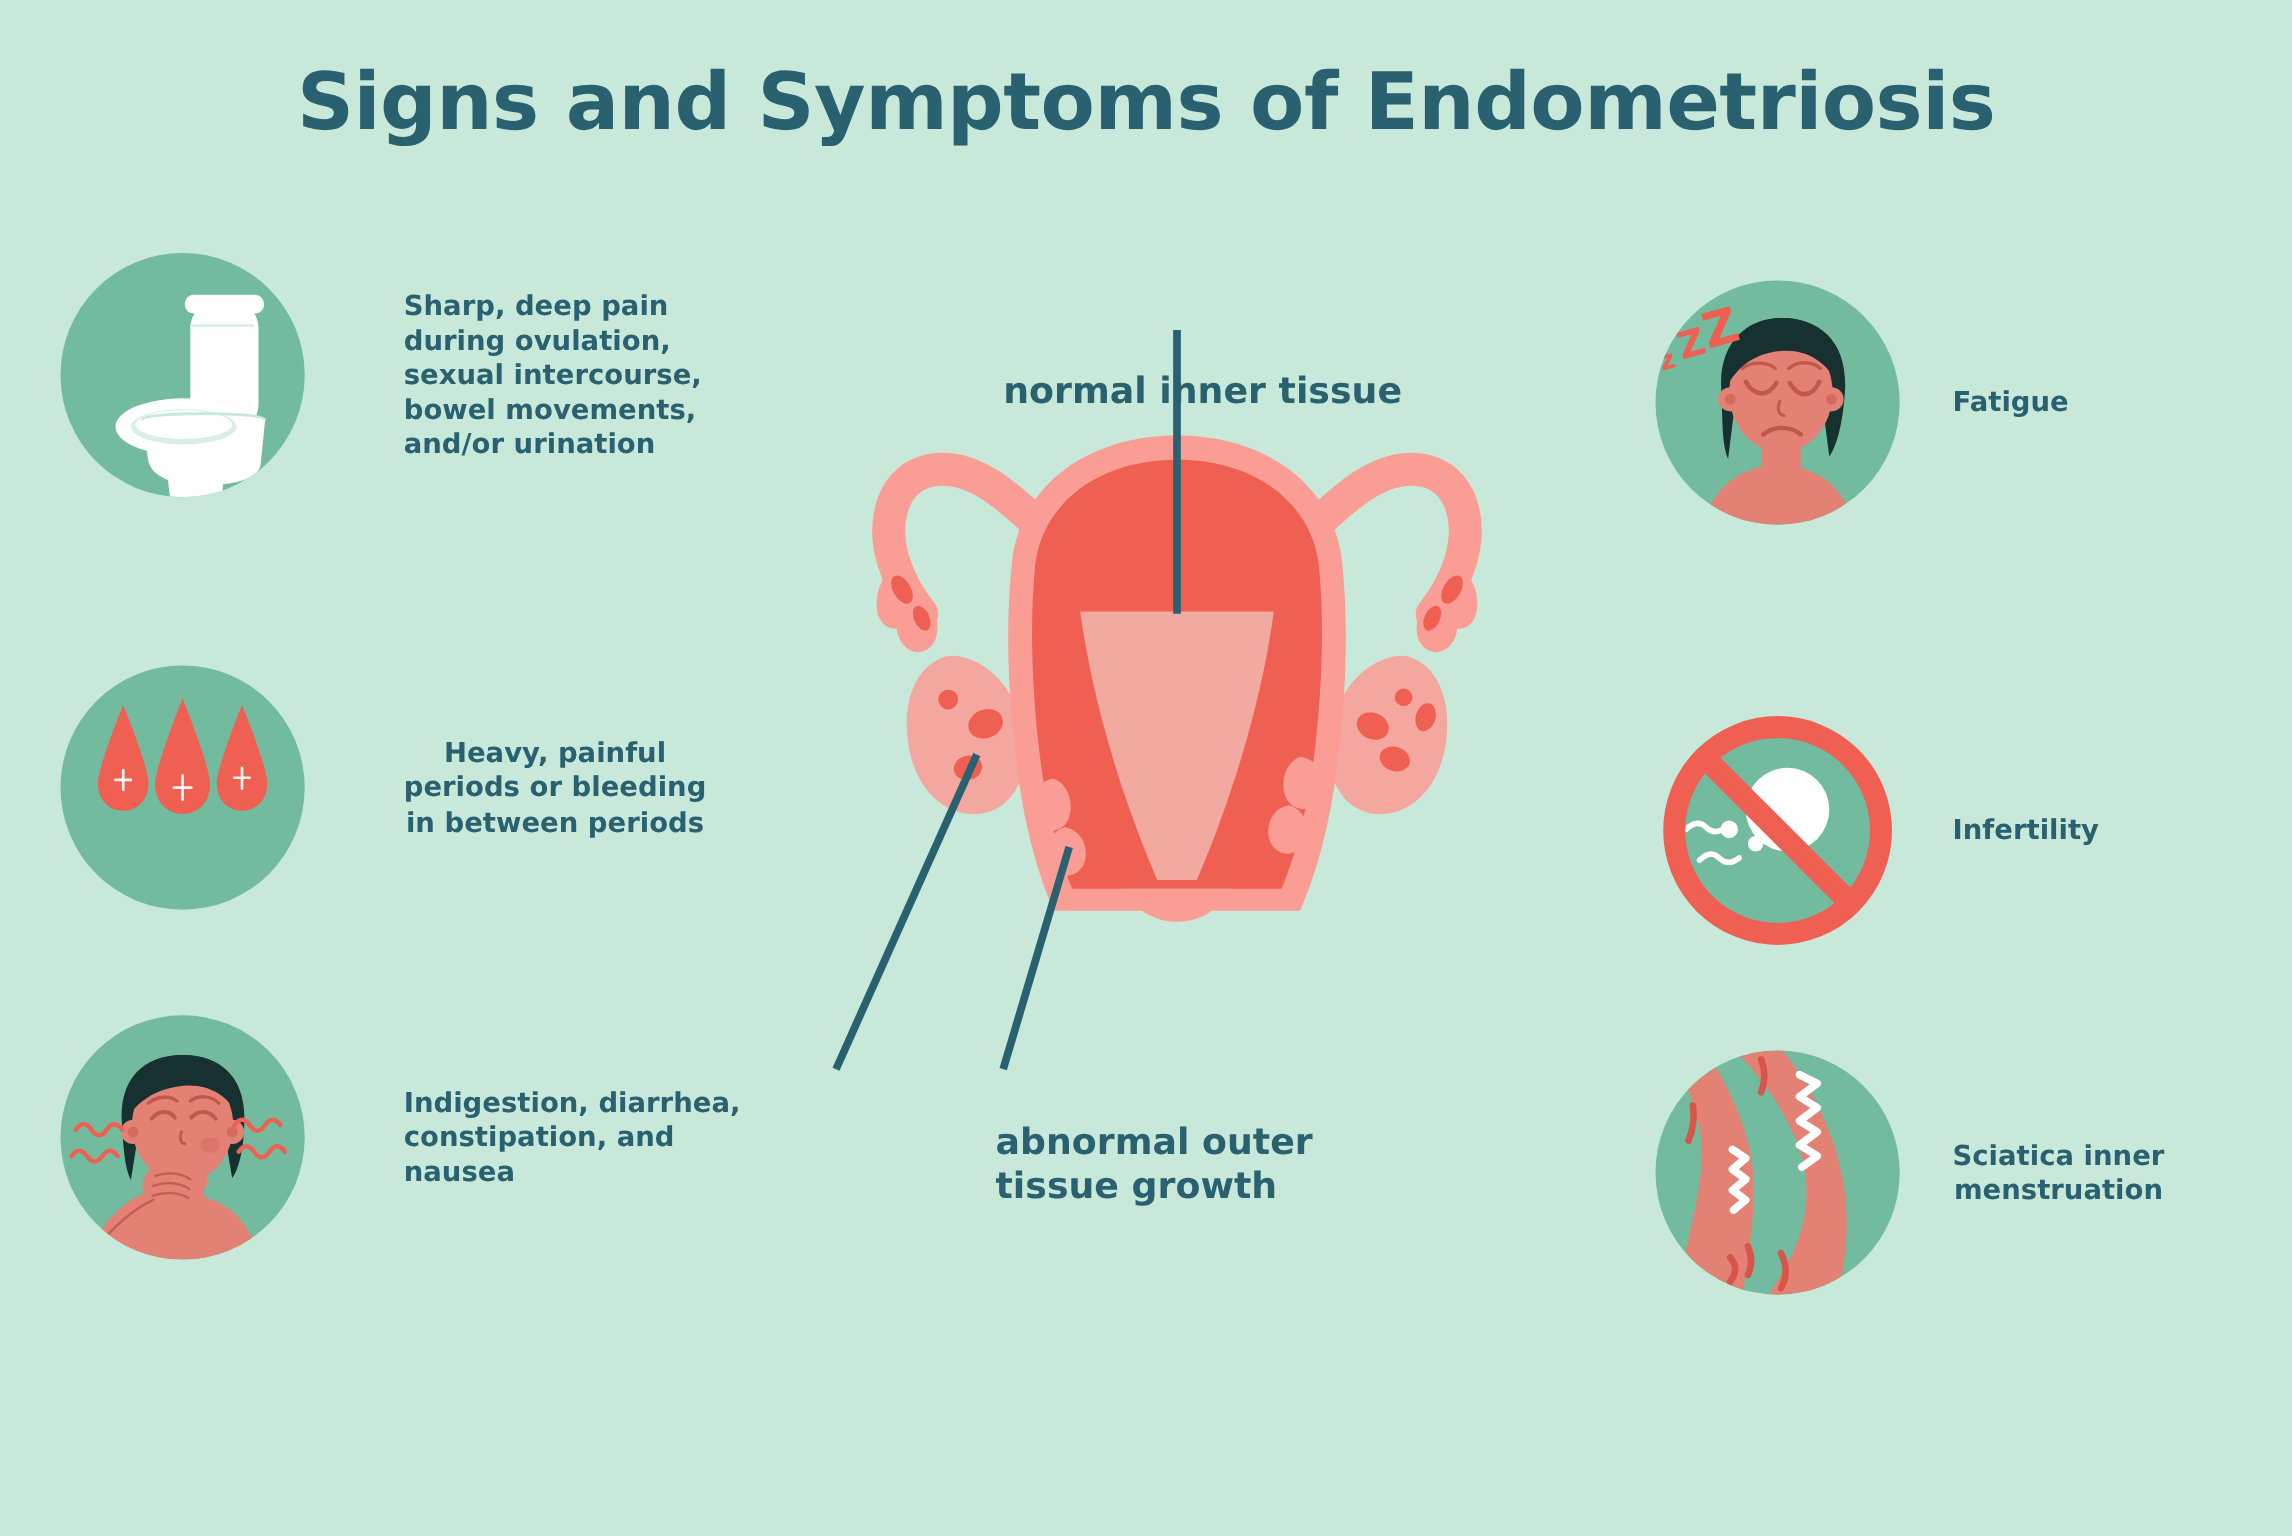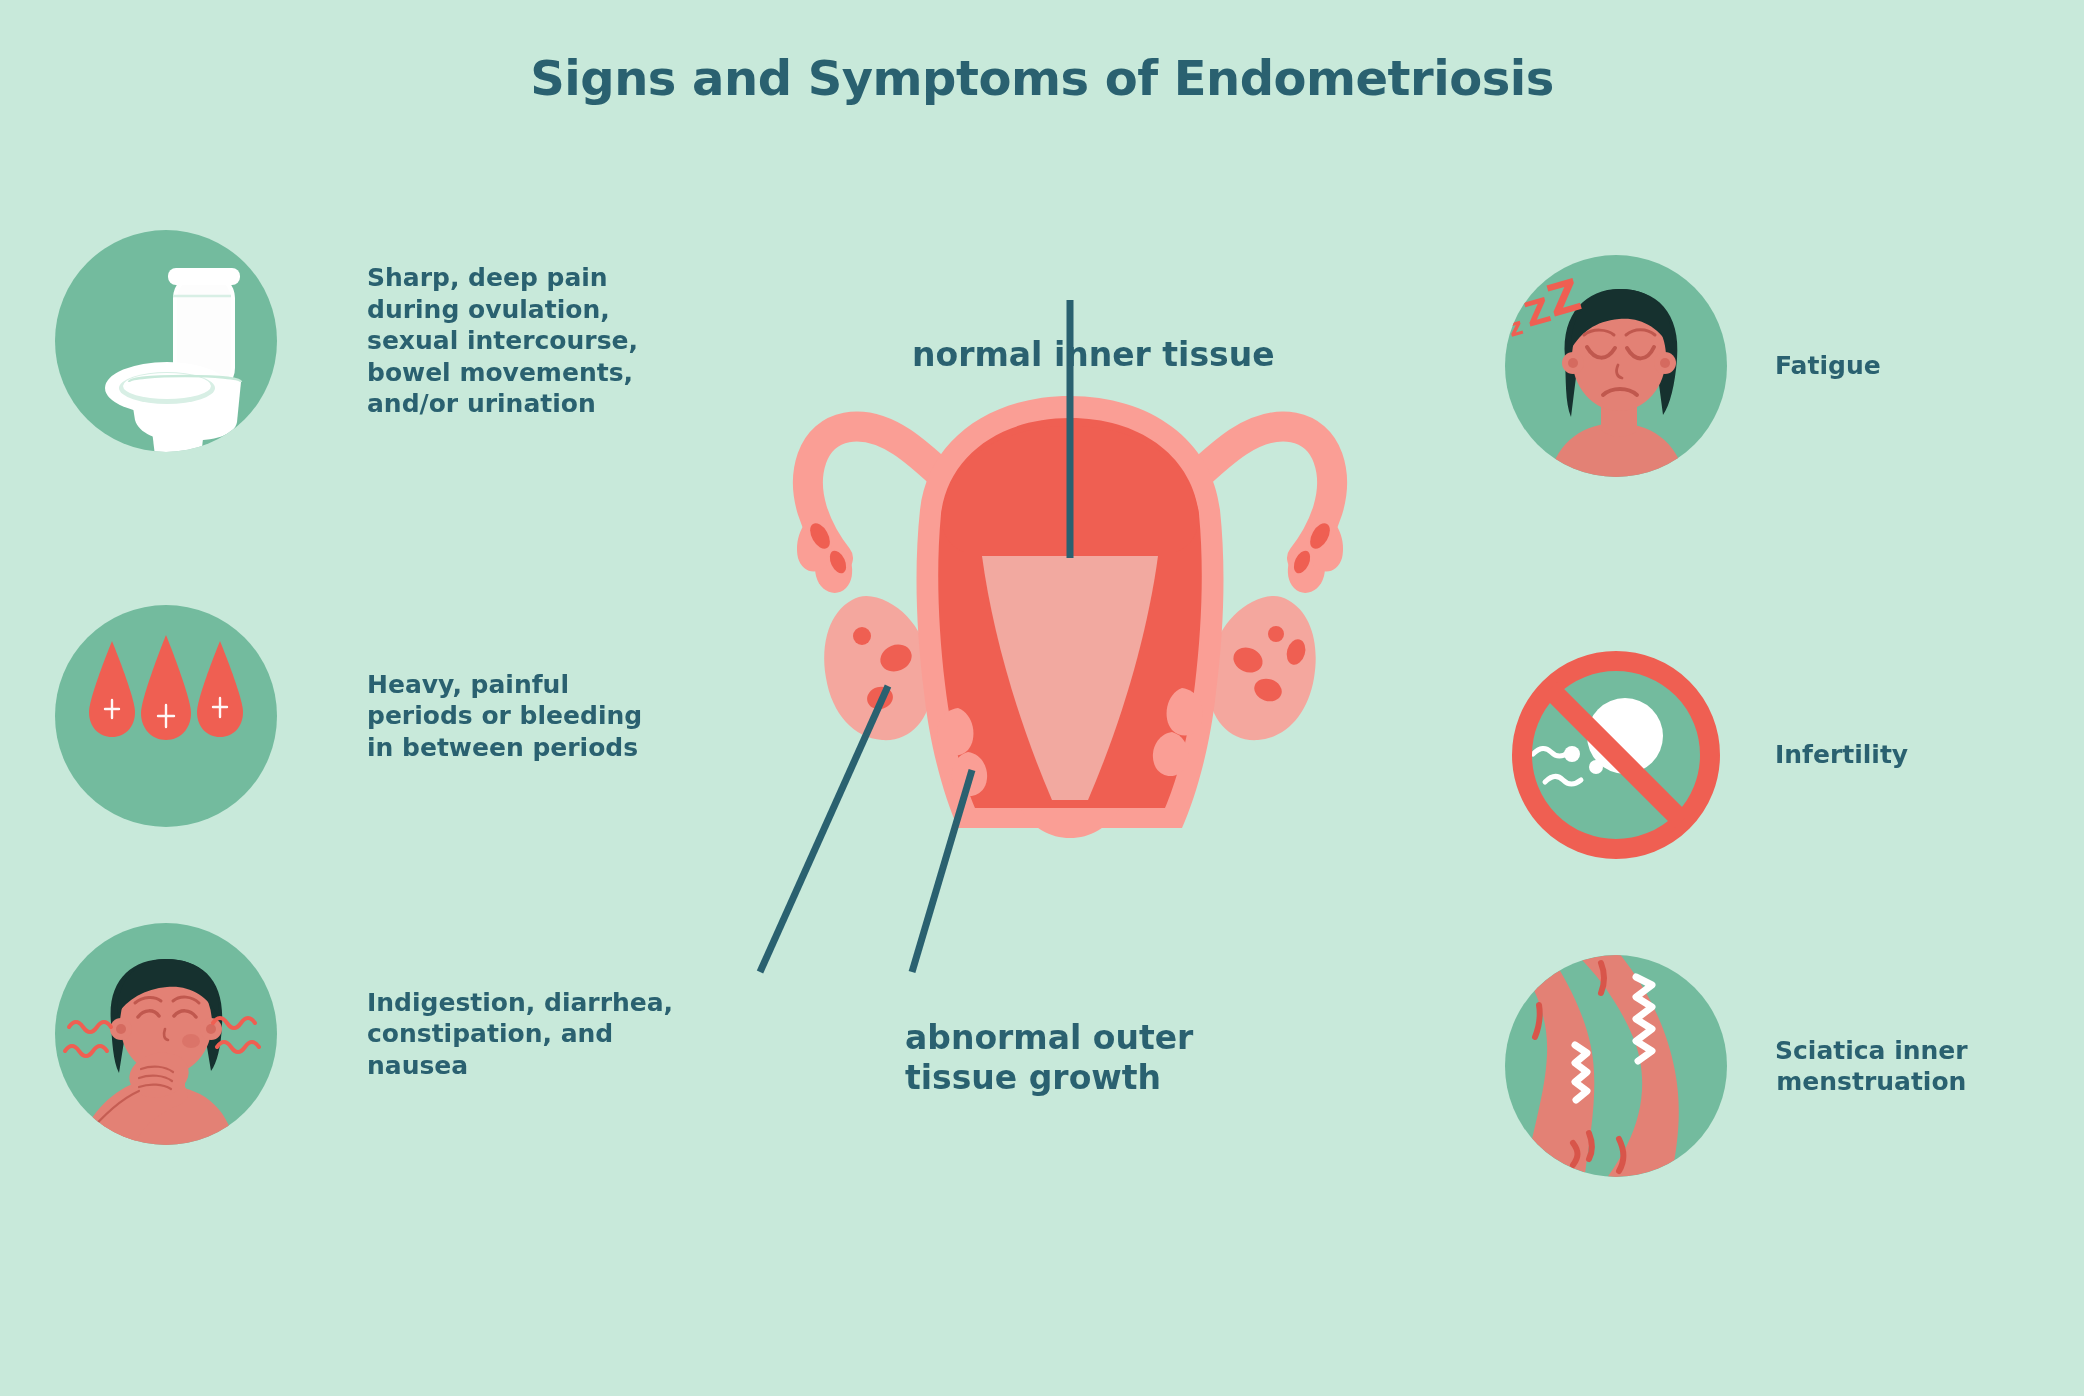--- a/index.html
+++ b/index.html
@@ -21,21 +21,21 @@
     background: #c8e9da;
   }
 
   
   .title {
     position: absolute;
     top: 50px;
     left: 0;
     width: 2084px;
     text-align: center;
-    font-size: 48px;
+    font-size: 72px;
     font-weight: bold;
     letter-spacing: -0.5px;
     color: #2a6170;
     font-family: "DejaVu Sans", sans-serif;
   }
 
   
   .sym {
     position: absolute;
     display: flex;
@@ -61,21 +61,21 @@
     line-height: 1.26;
     color: #2a6170;
     font-family: "DejaVu Sans", sans-serif;
     white-space: pre-line;
   }
   .sym-left .sym-text  { margin-left: 90px; }
   .sym-right .sym-text { margin-left: 48px; text-align: center; }
 
   
   #row-pain      { left: 55px;  top: 230px;  width: 640px; }
-  #row-bleeding  { left: 55px;  top: 605px;  width: 640px; }
+  #row-bleeding  { left: 55px;  top: 605px;  width: 640px; text-align: center; }
   #row-digestive { left: 55px;  top: 923px;  width: 660px; }
   
   #row-fatigue   { left: 1505px; top: 255px;  width: 560px; }
   #row-infert    { left: 1505px; top: 644px;  width: 560px; }
   #row-sciatica  { left: 1505px; top: 955px;  width: 560px; }
 
   
   #diagram {
     position: absolute;
     left: 720px;

